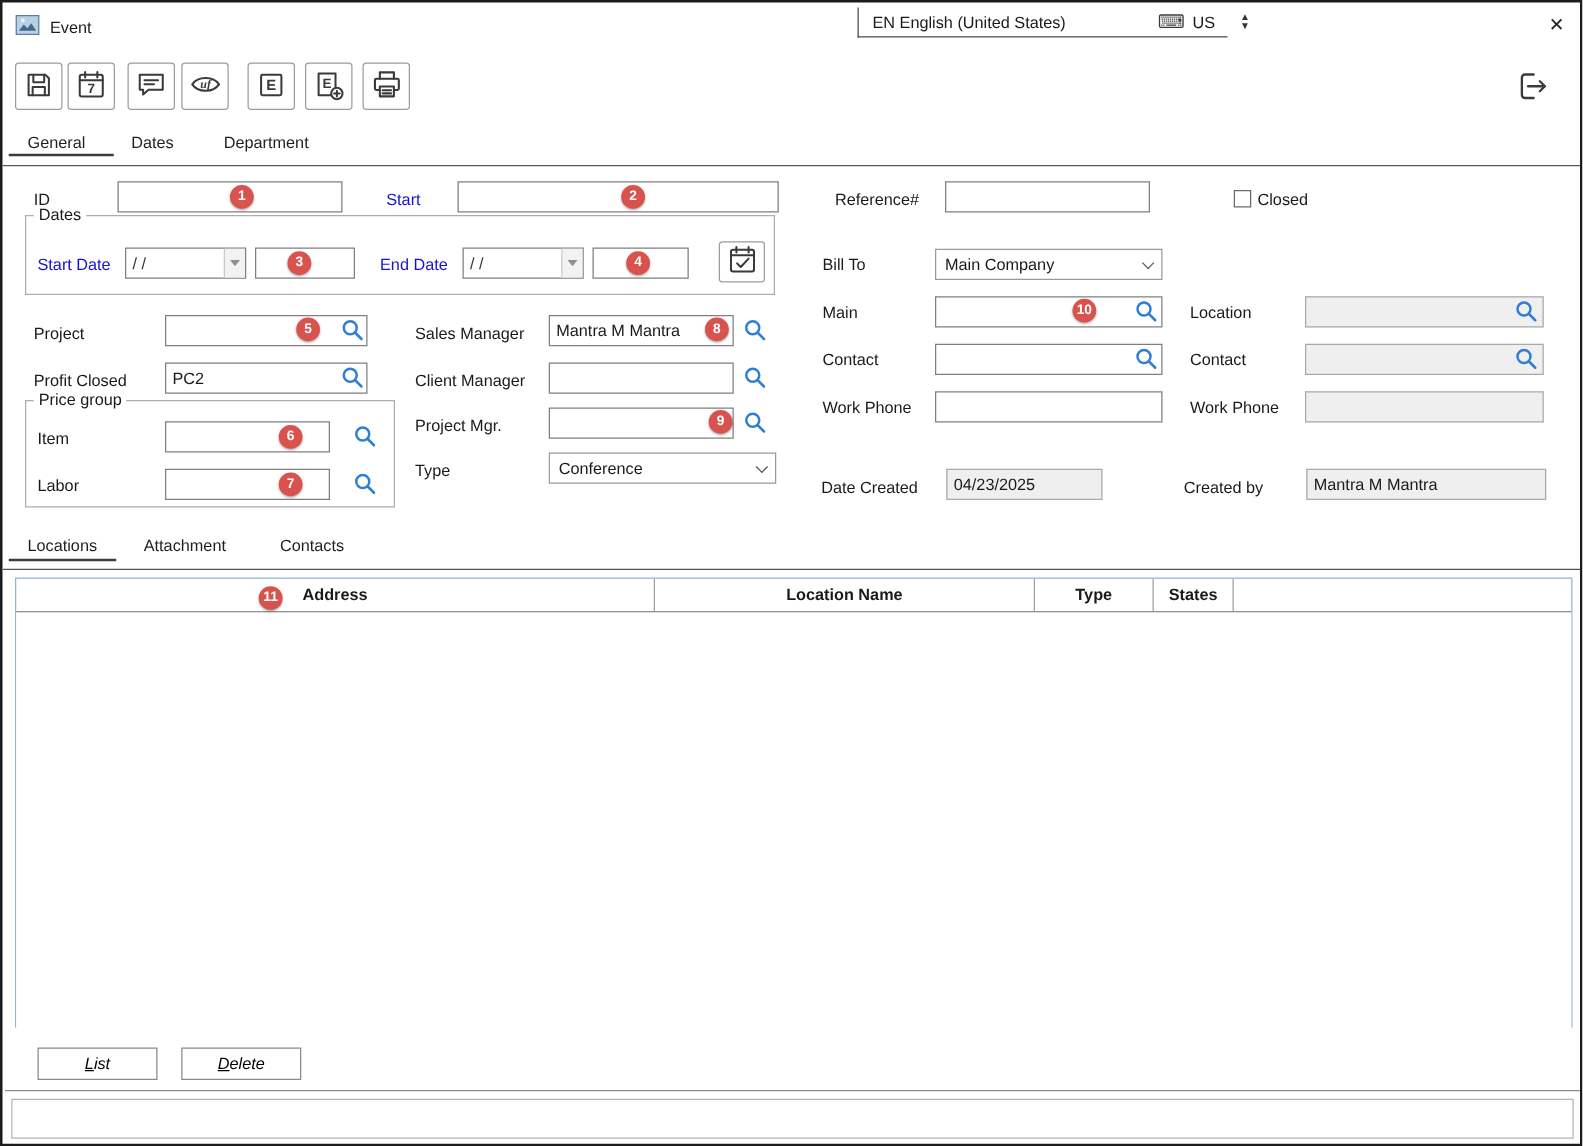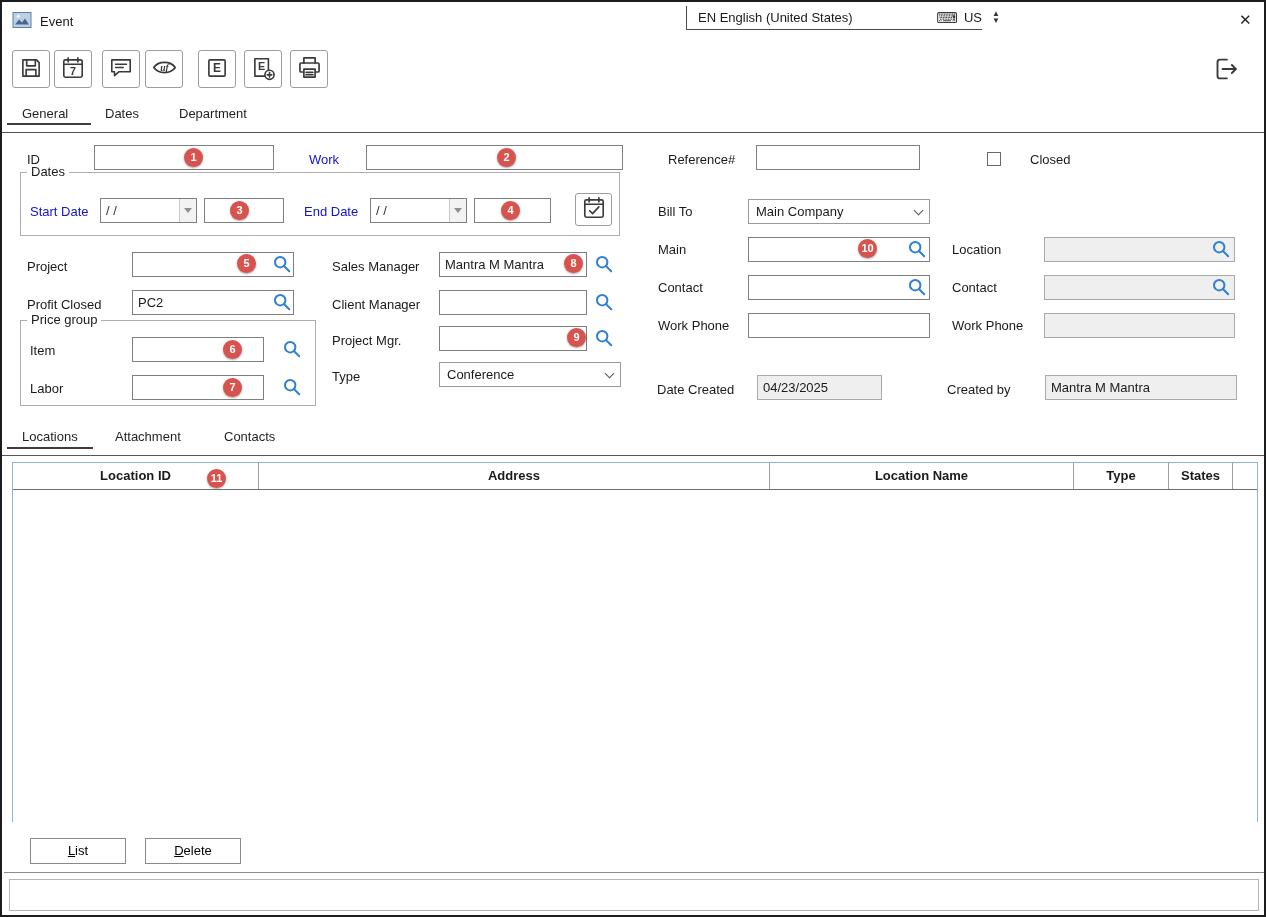--- a/index.html
+++ b/index.html
@@ -26,41 +26,41 @@
   .tab { position:absolute; font-size:13px; color:#1f1f1f; cursor:pointer; white-space:nowrap; }
   .badge { position:absolute; width:19px; height:19px; border-radius:50%; background:var(--badge-red,#d9534e); color:#fff;
            font:bold 11px/19px "Liberation Sans",sans-serif; text-align:center; box-shadow:0 1px 2px rgba(0,0,0,.35); z-index:6; }
   .searchbtn { position:absolute; width:20px; height:20px; cursor:pointer; z-index:5; line-height:0; }
   .checkbox { position:absolute; width:14px; height:14px; border:1px solid #6a6a6a; background:#fff; cursor:pointer; }
   .tablewrap { position:absolute; left:10px; top:460px; width:1246px; height:360px; border:1px solid #8fb3da; background:#fff; }
   .thead { display:flex; height:27px; border-bottom:1px solid #707070; }
   .th { font-weight:bold; text-align:center; line-height:26px; border-right:1px solid #9f9f9f; font-size:13px; }
   .btn { position:absolute; width:96px; height:26px; border:1px solid #8a8a8a; background:#fff; cursor:pointer;
          font:13px "Liberation Sans",sans-serif; padding:0; }
-  .btn .mn { display:block; text-align:center; line-height:24px; }
+  .btn .mn { display:block; text-align:center; line-height:24px;font-style:italic; }
   .btn .mn::first-letter { text-decoration:underline; }
   .titlebar-close { position:absolute; left:1237px; top:9px; font-size:15px; color:#222; cursor:pointer; }
   .divline { position:absolute; height:0; }
 </style>
 </head>
 <body>
 
 <div class="window">
 
   <span style="position:absolute;left:10px;top:8px;width:20px;height:20px;line-height:0;"><svg width="20" height="20" viewBox="0 0 20 20">
         <rect x="1" y="2.5" width="18" height="15" fill="#bcd0e5" stroke="#5b7fa6"></rect>
         <path d="M3 14.5 L7 9.5 L10 12.5 L13 8.5 L17 14.5 Z" fill="#44698f"></path>
         <circle cx="6.3" cy="6.3" r="1.5" fill="#f0f4f9"></circle>
       </svg></span>
   <span class="lbl" style="left:38px;top:12px">Event</span>
 
   <div style="position:absolute;left:684px;top:4px;width:296px;height:24px;border-bottom:1px solid #4a4a4a;border-left:1px solid #4a4a4a;display:flex;align-items:center;">
     <span style="margin-left:11px;flex:1;">EN English (United States)</span>
     <span style="line-height:0;margin-right:6px;"><span style="font-size:15px;color:#3a3a3a;line-height:1">⌨</span></span>
-    <span style="text-align:center;">US</span>
+    <span style="margin-right:10px;text-align:center;">US</span>
   </div>
   <span style="position:absolute;left:990px;top:8px;"><span style="display:inline-block;line-height:7px;font-size:8px;color:#333;text-align:center">▲<br>▼</span></span>
   <span class="titlebar-close">✕</span>
 
   <div class="toolbtn" style="left:10px;top:48px">
       <span><svg width="26" height="26" viewBox="0 0 24 24" fill="none" stroke="#3a3a3a" stroke-width="1.5" stroke-linecap="round" stroke-linejoin="round">
           <path d="M4.5 4.5 h12.5 l2.5 2.5 v12.5 h-15 z"></path>
           <path d="M8 4.5 v5.5 h8 v-5.5"></path>
           <path d="M7.5 19.5 v-6 h9 v6"></path>
         </svg></span>
@@ -115,26 +115,26 @@
     </button>
 
   <span class="tab" style="left:20px;top:104px">General</span>
   <span class="tab" style="left:103px;top:104px">Dates</span>
   <span class="tab" style="left:177px;top:104px">Department</span>
   <div style="position:absolute;left:5px;top:121px;width:84px;height:2px;background:#3d3d3d"></div>
   <div class="divline" style="left:0;top:130px;width:1266px;border-top:1px solid #555"></div>
 
   <span class="lbl" style="left:25px;top:150px">ID</span>
   <input class="field" style="left: 92px; top: 143px; width: 180px;" value="">
-  <span class="lbl blue" style="left:307px;top:150px">Work</span>
+  <span class="lbl blue" style="left:307px;top:150px">Start</span>
   <input class="field" style="left: 364px; top: 143px; width: 257px;" value="">
   <span class="lbl" style="left:666px;top:150px">Reference#</span>
   <input class="field" style="left: 754px; top: 143px; width: 164px;" value="">
   <span class="checkbox" style="left:985px;top:150px"></span>
-  <span class="lbl" style="left:1028px;top:150px">Closed</span>
+  <span class="lbl" style="left:1004px;top:150px">Closed</span>
 
   <div class="groupbox" style="left:18px;top:170px;width:600px;height:64px">
     <span class="gtitle">Dates</span>
   </div>
   <span class="lbl blue" style="left:28px;top:202px">Start Date</span>
   <div class="combo" style="left:98px;top:196px;width:97px">
     <span class="val">/ /</span>
     <span class="arrowbox">
         <span class="tri"></span>
       </span>
@@ -250,21 +250,20 @@
   <div class="vbox" style="left:1043px;top:373px;width:192px">Mantra M Mantra</div>
 
   <span class="tab" style="left:20px;top:427px">Locations</span>
   <span class="tab" style="left:113px;top:427px">Attachment</span>
   <span class="tab" style="left:222px;top:427px">Contacts</span>
   <div style="position:absolute;left:5px;top:445px;width:86px;height:2px;background:#3d3d3d"></div>
   <div class="divline" style="left:0;top:453px;width:1266px;border-top:1px solid #555"></div>
 
   <div class="tablewrap">
     <div class="thead">
-      <div class="th" style="width:246px">Location ID</div>
       <div class="th" style="width:511px">Address</div>
       <div class="th" style="width:304px">Location Name</div>
       <div class="th" style="width:95px">Type</div>
       <div class="th" style="width:64px">States</div>
       <div class="th" style="flex:1;border-right:none"></div>
     </div>
     <div style="height:333px;background:#fff"></div>
   </div>
 
   <button class="btn" style="left:28px;top:836px">

